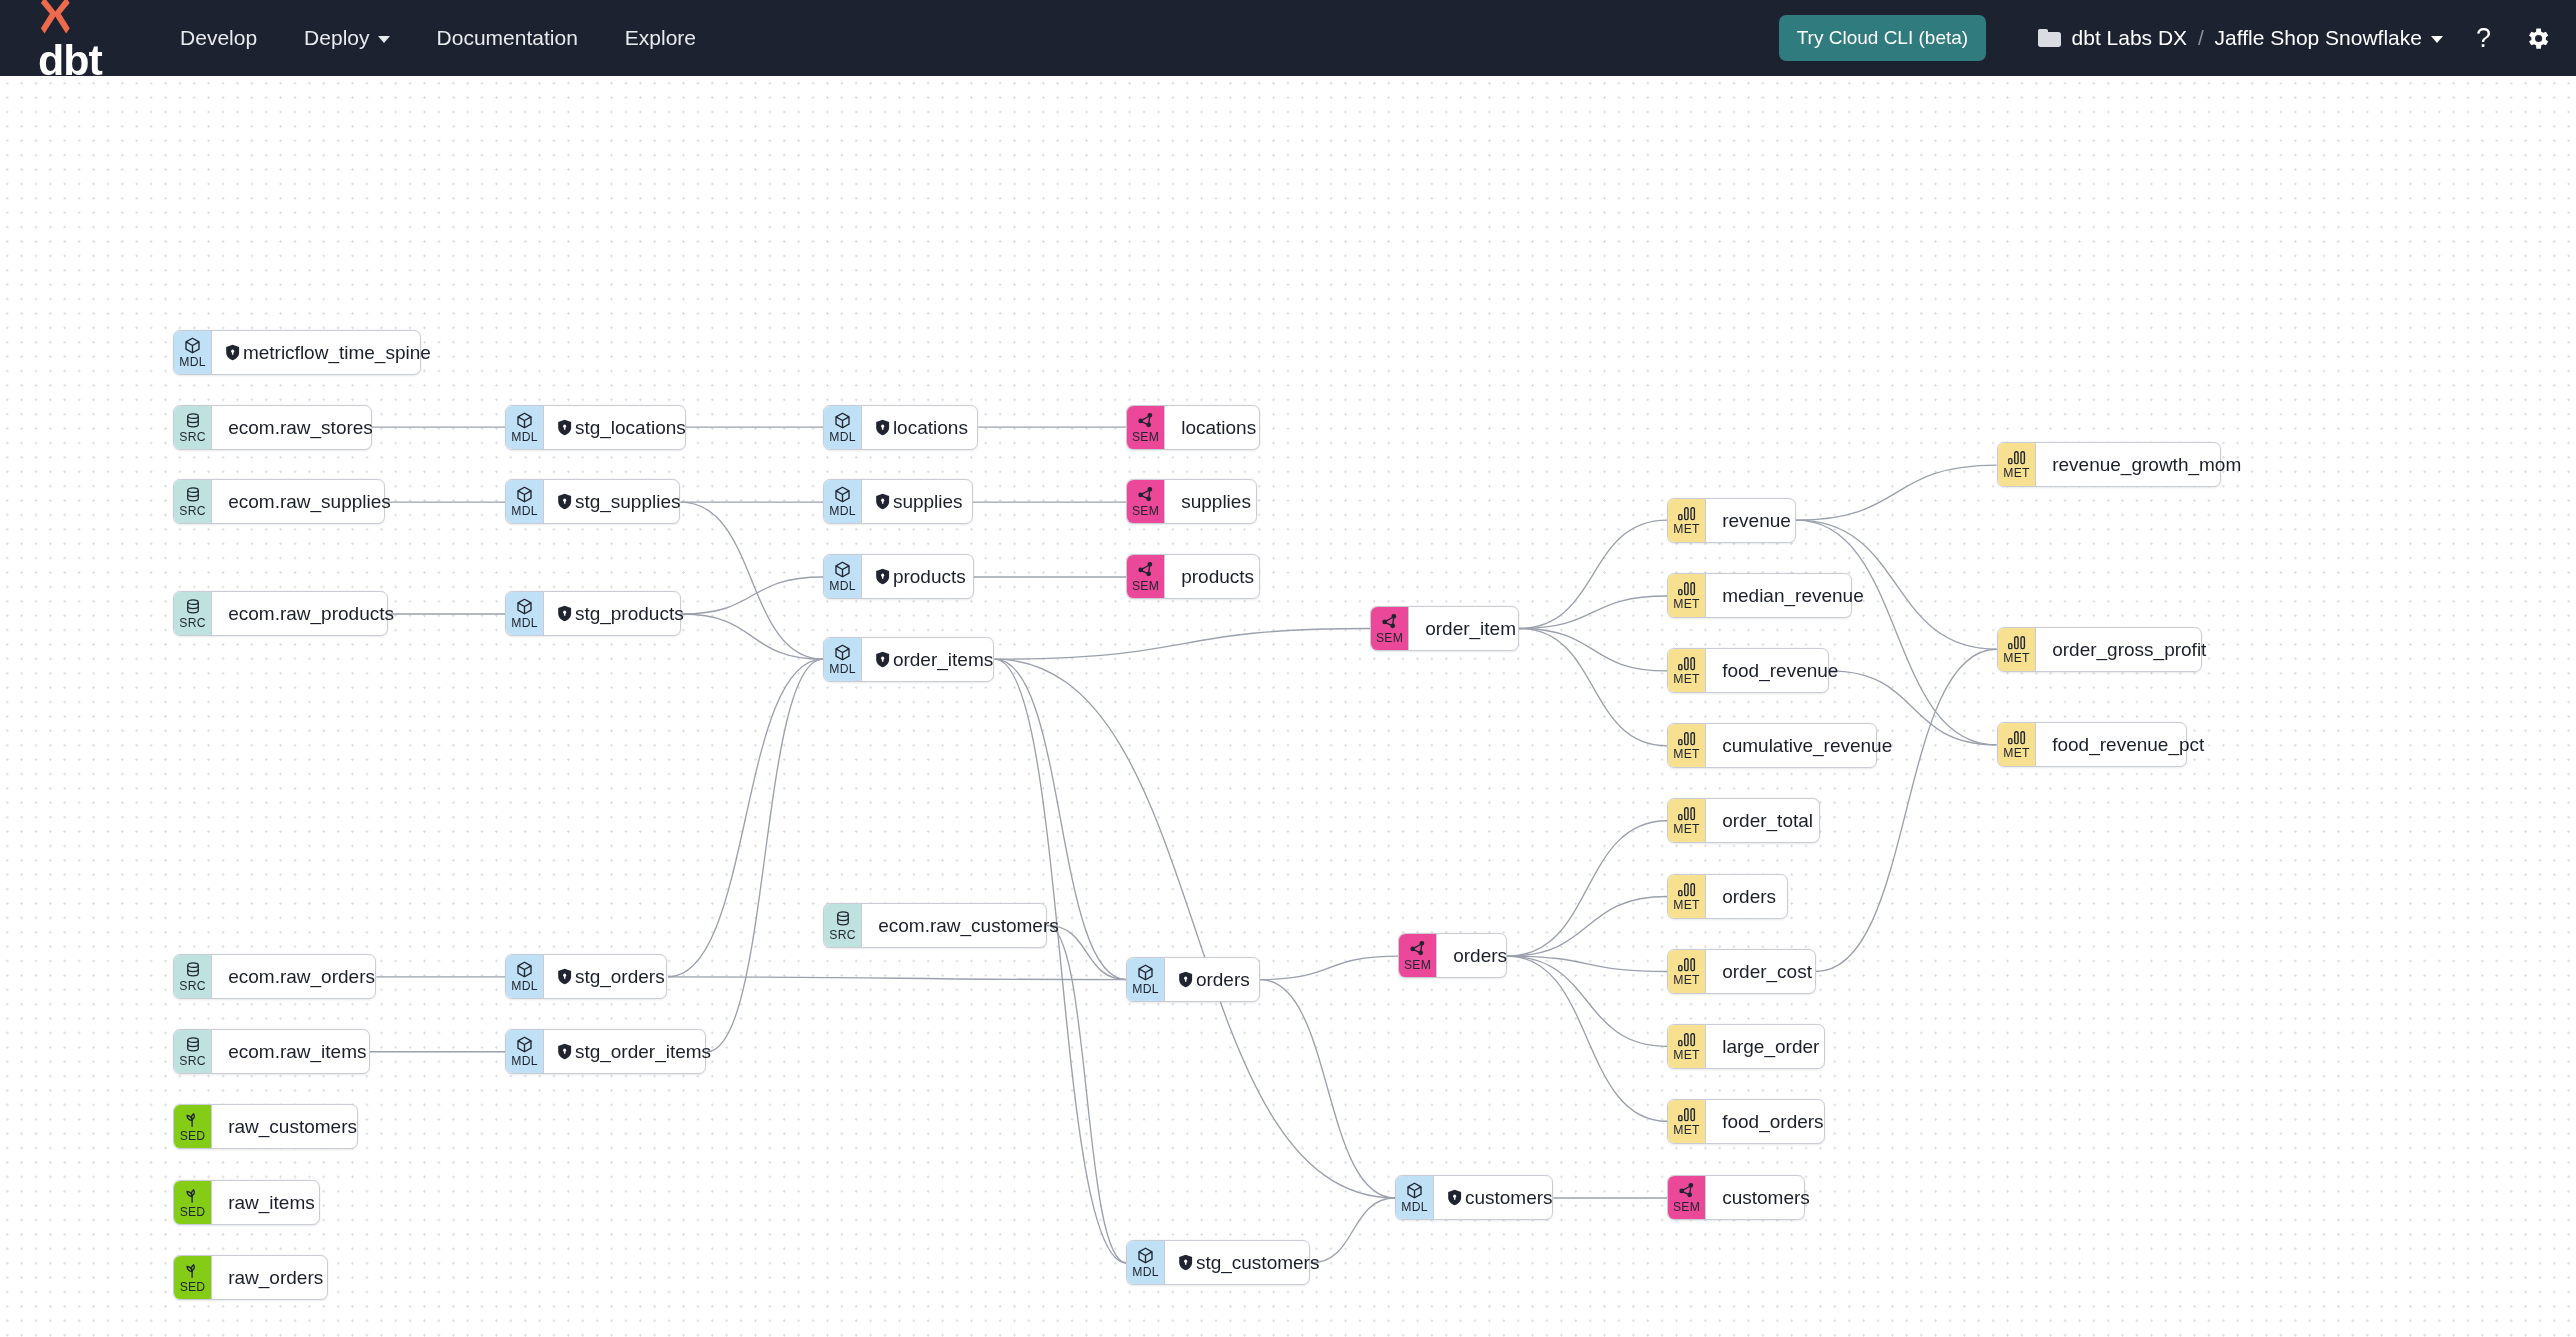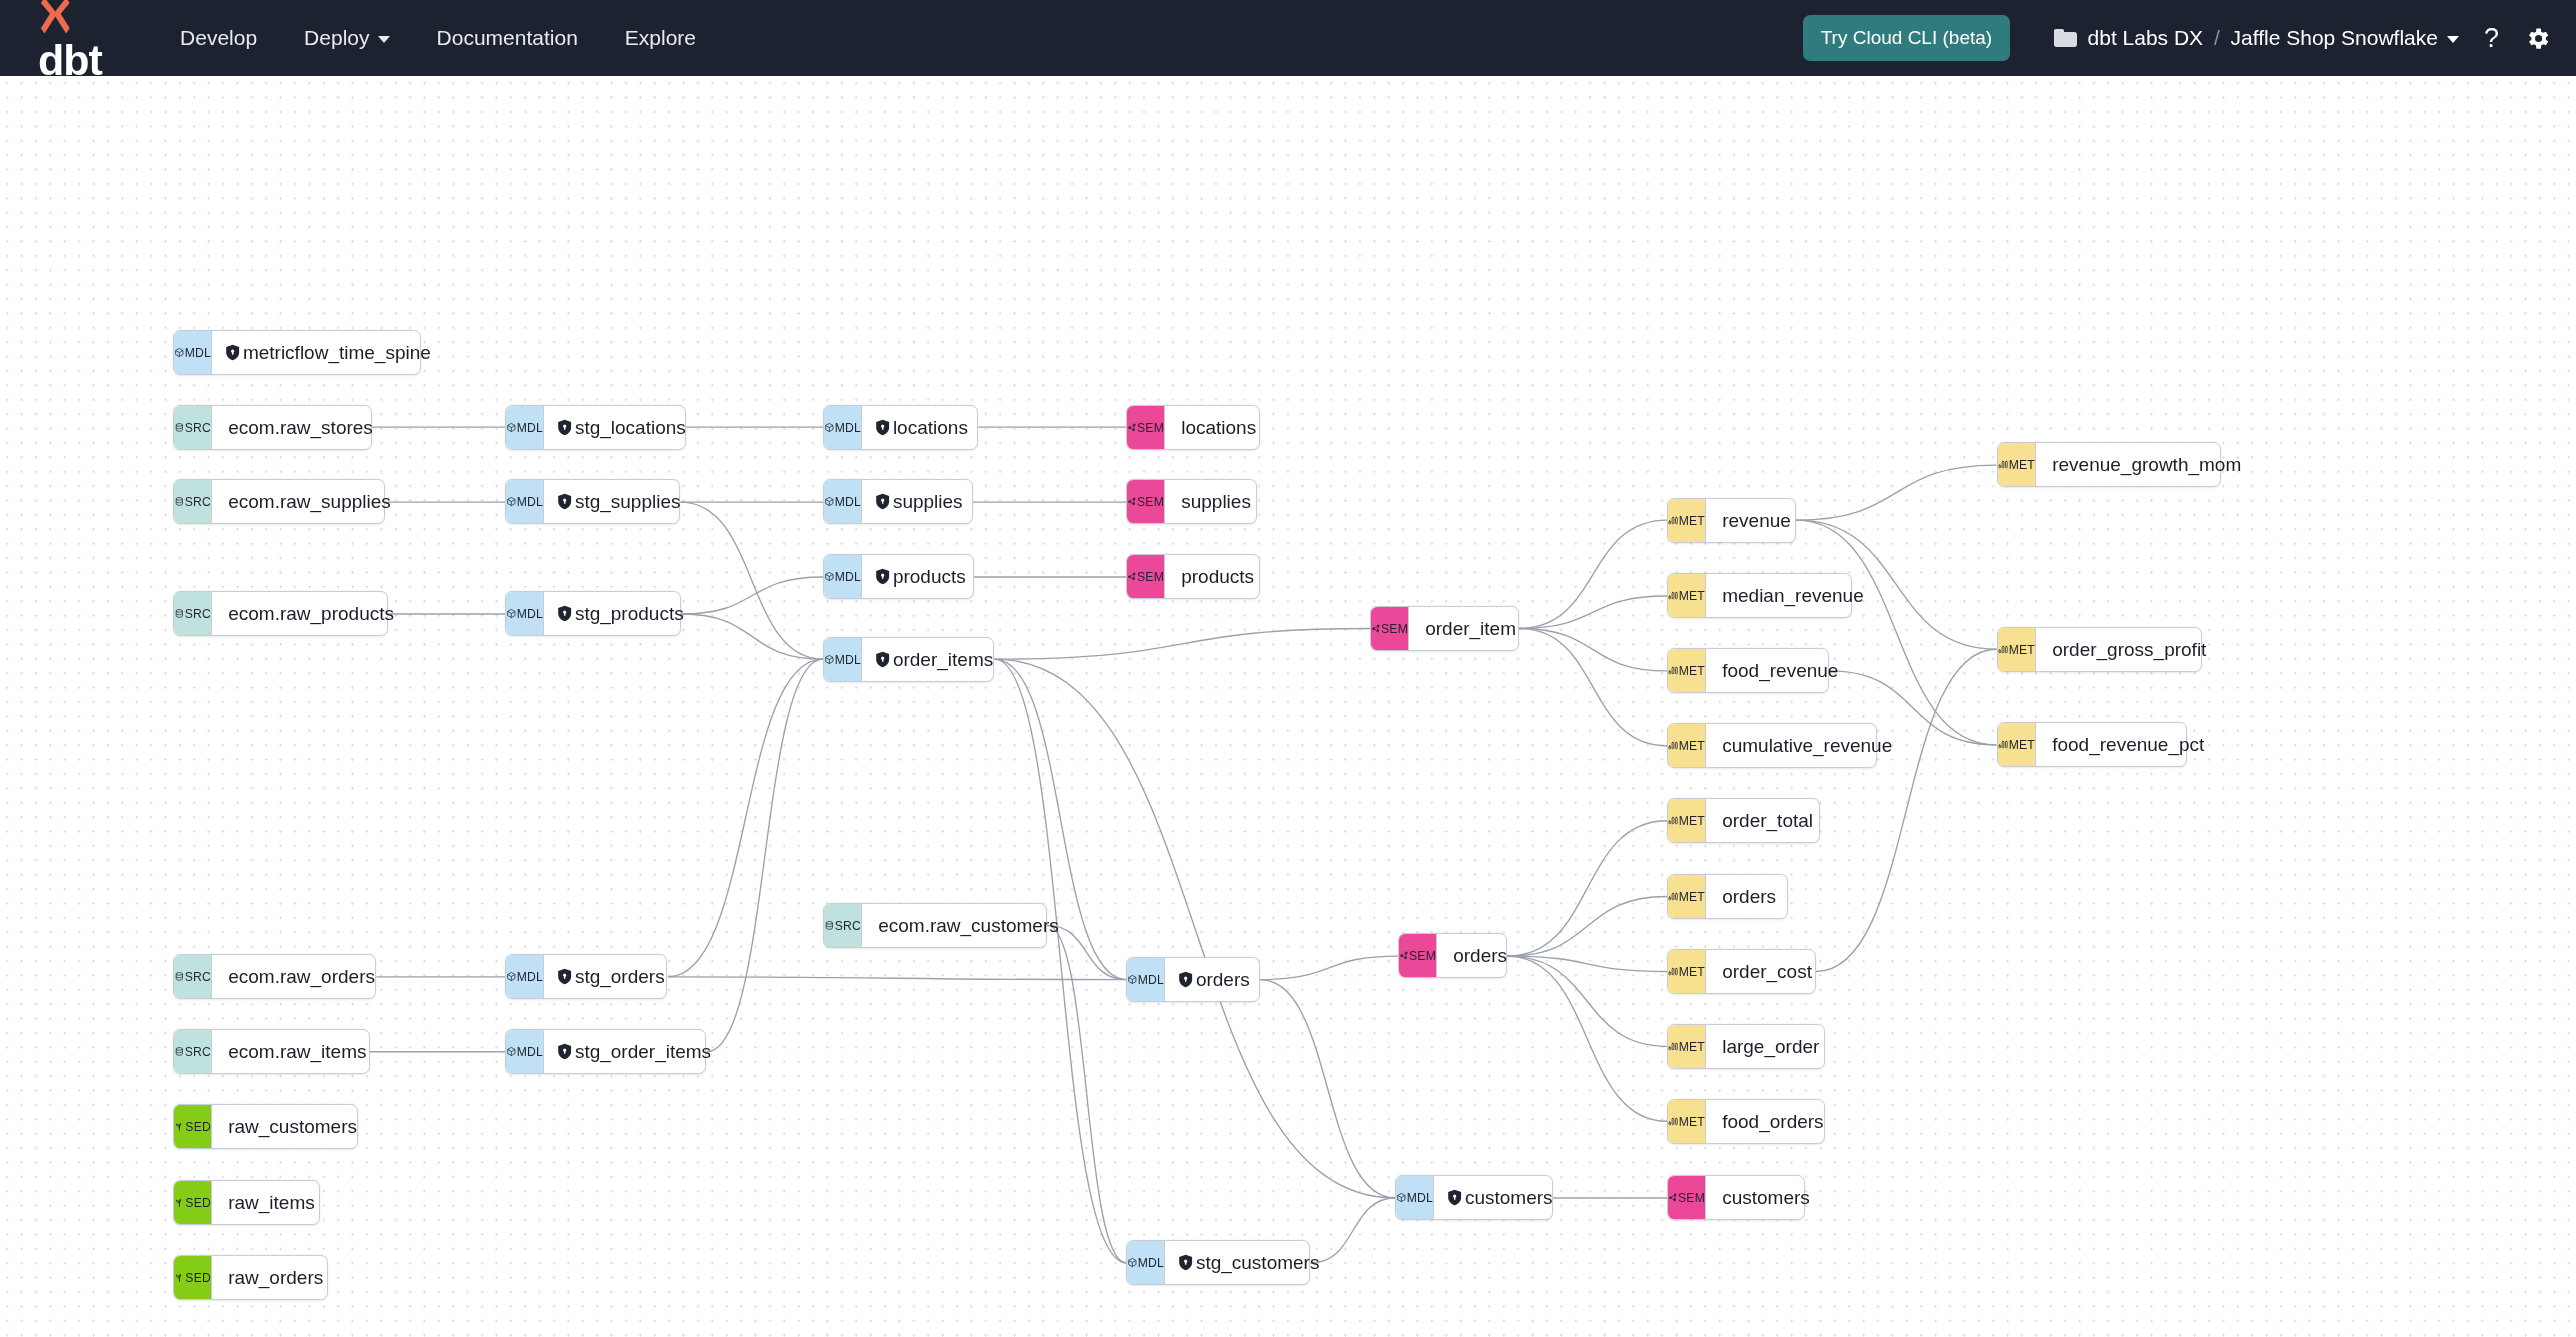--- a/index.html
+++ b/index.html
@@ -31,21 +31,21 @@
     cursor: pointer; white-space: nowrap;
   }
   #nav-develop { margin-left: 78px; }
   .caret-d {
     width: 0; height: 0; border-left: 6.3px solid transparent;
     border-right: 6.3px solid transparent; border-top: 7.2px solid #e8eaee;
     margin-top: 2.7px;
   }
   #nav-right {
     margin-left: auto; display: flex; align-items: center;
-    margin-right: 25px; gap: 0;
+    margin-right: 25px; gap: 8px;
   }
   #cli-btn {
     background: #2f7b7e; color: #ffffff; font-size: 19px;
     padding: 11.7px 18px; border-radius: 7.2px; border: none;
     cursor: pointer; white-space: nowrap;
     font-family: "Liberation Sans", sans-serif;
   }
   #breadcrumb {
     display: flex; align-items: center; gap: 10.8px;
     margin-left: 44px; font-size: 21px; color: #ffffff;
@@ -119,21 +119,21 @@
   
   .node {
     position: absolute; display: flex; align-items: stretch;
     background: #ffffff; border: 0.9px solid #c9ccd4;
     border-radius: 7.2px; height: 45px; cursor: pointer;
     box-shadow: 0 0.9px 1.8px rgba(30,35,48,.10);
     z-index: 2;
   }
   .badge {
     width: 38px; flex: none;
-    display: flex; flex-direction: row;
+    display: flex; flex-direction: column;
     align-items: center; justify-content: center;
     border-radius: 6.3px 0 0 6.3px;
     border-right: 0.9px solid #c9ccd4;
     gap: 0px;
   }
   .badge svg { display: block; }
   .badge .bl {
     font-size: 12.2px; color: #1f2430; line-height: 1;
     margin-top: 0.9px; letter-spacing: 0.2px;
   }

